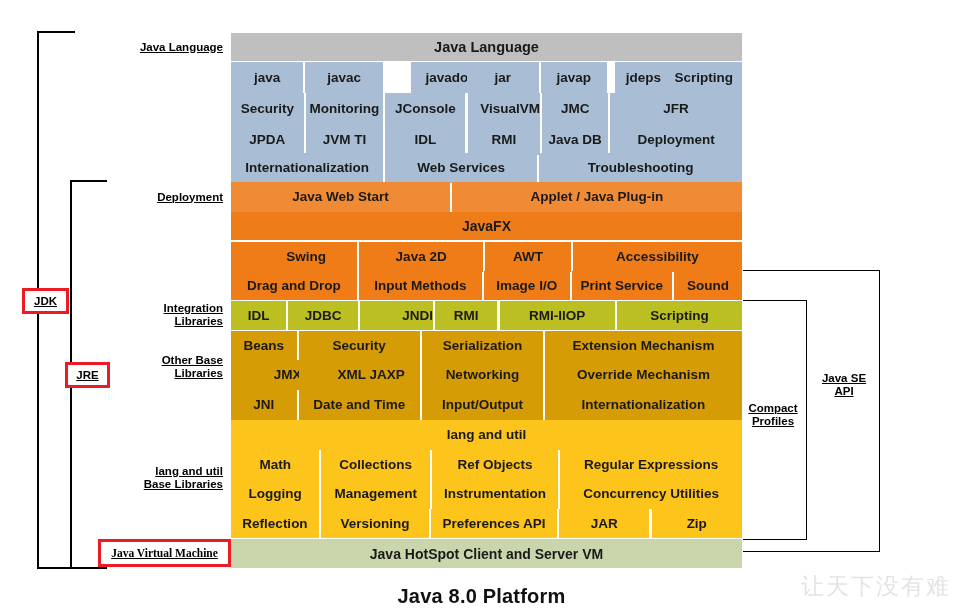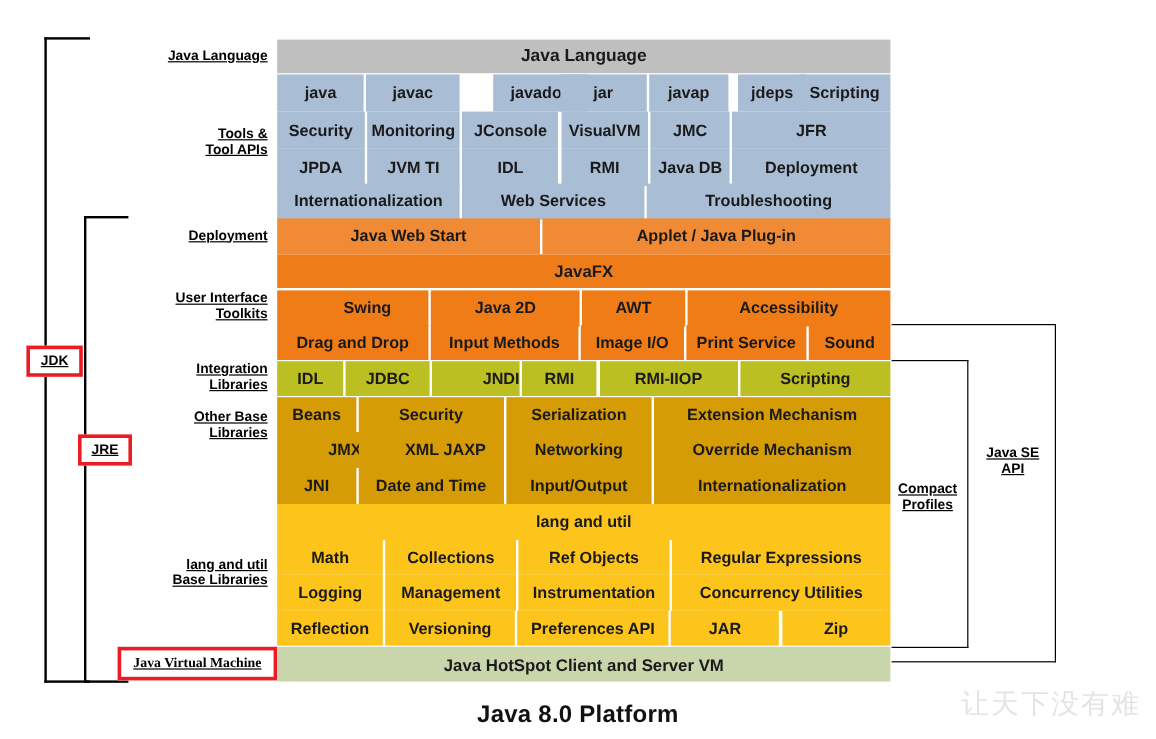--- a/index.html
+++ b/index.html
@@ -91,40 +91,32 @@
   </div>
   <div class="sidelabel right-lab" style="left:810px;top:370px;width:68px;height:30px;">
     <span class="ln">Java SE</span>
     <span class="ln">API</span>
   </div>
 
   <div class="sidelabel left-lab" style="left:110px;top:38px;width:113px;height:18px;">
     <span class="ln">Java Language</span>
   </div>
 
-  <div class="sidelabel left-lab" style="left:110px;top:104px;width:113px;height:30px;">
-    <span class="ln">Tools &amp;</span>
-    <span class="ln">Tool APIs</span>
-  </div>
 
   <div class="sidelabel left-lab" style="left:110px;top:188px;width:113px;height:18px;">
     <span class="ln">Deployment</span>
   </div>
 
-  <div class="sidelabel left-lab" style="left:110px;top:241px;width:113px;height:30px;">
-    <span class="ln">User Interface</span>
-    <span class="ln">Toolkits</span>
-  </div>
 
   <div class="sidelabel left-lab" style="left:110px;top:300px;width:113px;height:30px;">
     <span class="ln">Integration</span>
     <span class="ln">Libraries</span>
   </div>
 
-  <div class="sidelabel left-lab" style="left:110px;top:340px;width:113px;height:30px;">
+  <div class="sidelabel left-lab" style="left:110px;top:352px;width:113px;height:30px;">
     <span class="ln">Other Base</span>
     <span class="ln">Libraries</span>
   </div>
 
   <div class="sidelabel left-lab" style="left:110px;top:463px;width:113px;height:30px;">
     <span class="ln">lang and util</span>
     <span class="ln">Base Libraries</span>
   </div>
 
   <div class="sidelabel left-lab boxed" style="left:98px;top:539px;width:133px;height:28px;align-items:center;justify-content:center;font-family:Liberation Serif, serif;">
@@ -158,21 +150,21 @@
       </div>
       <div class="cell c-tools" style="left: 231px; top: 93px; width: 72.6px; height: 31px; font-size: 13.5px;">
         <span>Security</span>
       </div>
       <div class="cell c-tools" style="left: 305.6px; top: 93px; width: 77.7px; height: 31px; font-size: 13.5px;">
         <span>Monitoring</span>
       </div>
       <div class="cell c-tools" style="left: 385.3px; top: 93px; width: 80.2px; height: 31px; font-size: 13.5px;">
         <span>JConsole</span>
       </div>
-      <div class="cell c-tools" style="left: 467.5px; top: 93px; width: 72.6px; height: 31px; font-size: 13.5px;">
+      <div class="cell c-tools" style="left: 467.5px; top: 93px; width: 72.6px; height: 31px; font-size: 13.5px; justify-content: flex-end;">
         <span>VisualVM</span>
       </div>
       <div class="cell c-tools" style="left: 542.1px; top: 93px; width: 66.1px; height: 31px; font-size: 13.5px;">
         <span>JMC</span>
       </div>
       <div class="cell c-tools" style="left: 610.2px; top: 93px; width: 131.8px; height: 31px; font-size: 13.5px;">
         <span>JFR</span>
       </div>
       <div class="cell c-tools" style="left: 231px; top: 124px; width: 72.6px; height: 31px; font-size: 13.5px;">
         <span>JPDA</span>

